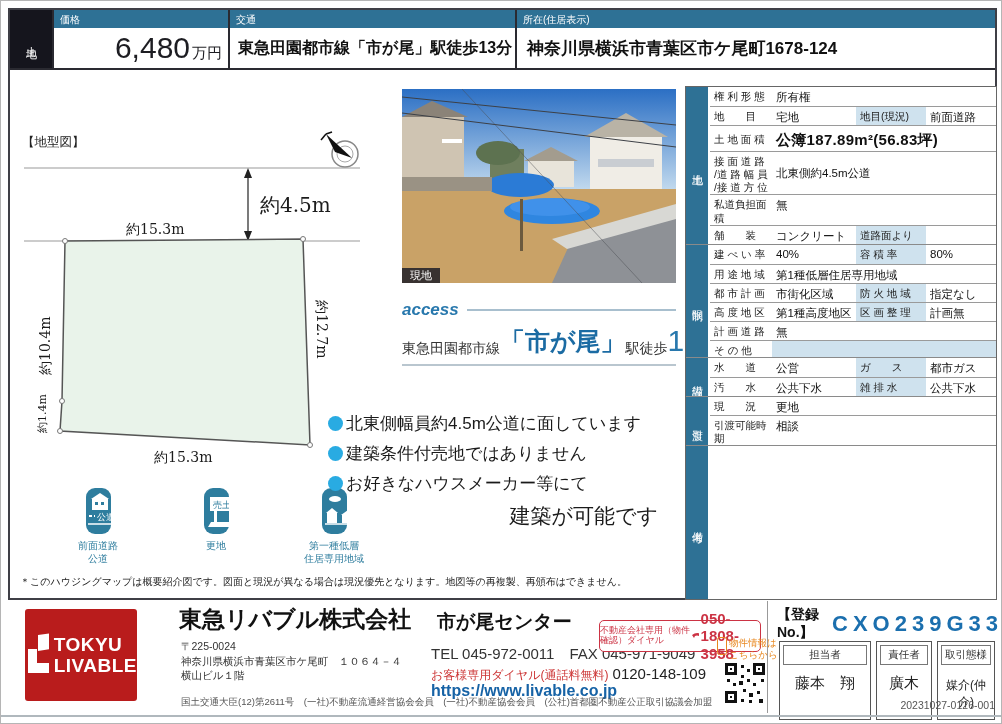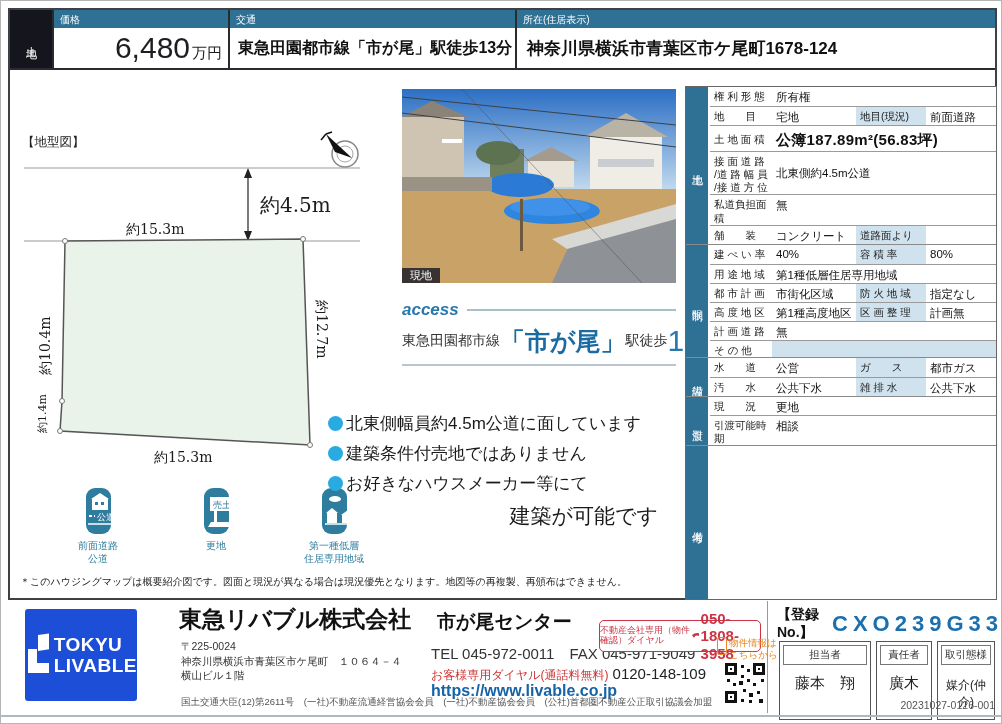--- a/index.html
+++ b/index.html
@@ -42,21 +42,21 @@
 
   
   .photo { position:absolute; left:392px; top:79px; width:274px; height:194px; overflow:hidden; background:#9db8d2; }
   .ph-caption { position:absolute; left:0; bottom:0; background:rgba(30,30,40,.85); color:#fff; font-size:11px; padding:0 8px; }
 
   
   .access { position:absolute; left:392px; top:290px; width:274px; }
   .access-top { display:flex; align-items:center; }
   .access-word { font-size:17px; font-style:italic; font-weight:bold; color:#2878ad; }
   .access-rule { flex:1; height:2px; background:#a8bfce; margin-left:8px; }
-  .access-line { margin-top:4px; display:flex; align-items:center; white-space:nowrap; }
+  .access-line { margin-top:4px; display:flex; align-items:flex-end; white-space:nowrap; }
   .ac-s { font-size:14px; color:#333; }
   .ac-station { font-size:25px; font-weight:bold; color:#1b6ba3; }
   .ac-min { font-size:30px; color:#2878ad; }
   .ac-minunit { font-size:13px; color:#2878ad; }
   .access-bot { margin-top:6px; height:2px; background:#b9c6cf; }
 
   
   .bullets { position:absolute; left:318px; top:402px; width:352px; }
   .bl { display:flex; align-items:center; font-size:17px; color:#1a1a1a; margin-bottom:7px; letter-spacing:0; }
   .dot { flex:0 0 15px; width:15px; height:15px; border-radius:50%; background:#29abe2; margin-right:3px; }
@@ -73,21 +73,21 @@
   .trow + .trow { border-top:1px solid #9a9a9a; }
   .tlabel { width:62px; padding:3px 3px 0 4px; font-size:10.5px; color:#222; white-space:pre-line; line-height:1.25; }
   .tval { flex:1; padding:3px 4px 0 4px; font-size:11.5px; color:#111; }
   .tsub { width:70px; background:#cfe2ee; padding:3px 3px 0 4px; font-size:10.5px; color:#222; }
   .tval2 { width:70px; padding:3px 4px 0 4px; font-size:11.5px; color:#111; }
   .area-big { font-size:15px; font-weight:bold; letter-spacing:0.3px; }
   .subbg { background:#cfe2ee; }
 
   
   .footer { position:absolute; left:0; top:600px; width:1002px; height:124px; }
-  .logo { position:absolute; left:24px; top:8px; width:112px; height:92px; background:#1d4ed8; border-radius:3px;
+  .logo { position:absolute; left:24px; top:8px; width:112px; height:92px; background:#b91c1c; border-radius:3px;
           display:flex; align-items:center; padding-left:1px; }
   .logo-txt { color:#fff; font-weight:bold; font-size:19px; line-height:1.12; letter-spacing:0.5px; margin-left:5px; }
   .company { position:absolute; left:178px; top:3px; font-size:23px; font-weight:bold; color:#111; }
   .branch { position:absolute; left:436px; top:8px; font-size:19px; font-weight:bold; color:#111; }
   .addr { position:absolute; left:180px; top:38px; font-size:10.5px; color:#333; line-height:1.4; }
   .telfax { position:absolute; left:430px; top:44px; font-size:15px; color:#333; }
   .custdial { position:absolute; left:430px; top:64px; font-size:15px; color:#222; }
   .custdial .lbl { color:#cc3333; font-size:12px; }
   .url { position:absolute; left:430px; top:81px; font-size:16px; font-weight:bold; color:#1763a6; text-decoration:none; }
   .license { position:absolute; left:180px; top:95px; font-size:9.5px; color:#555; white-space:nowrap; }

